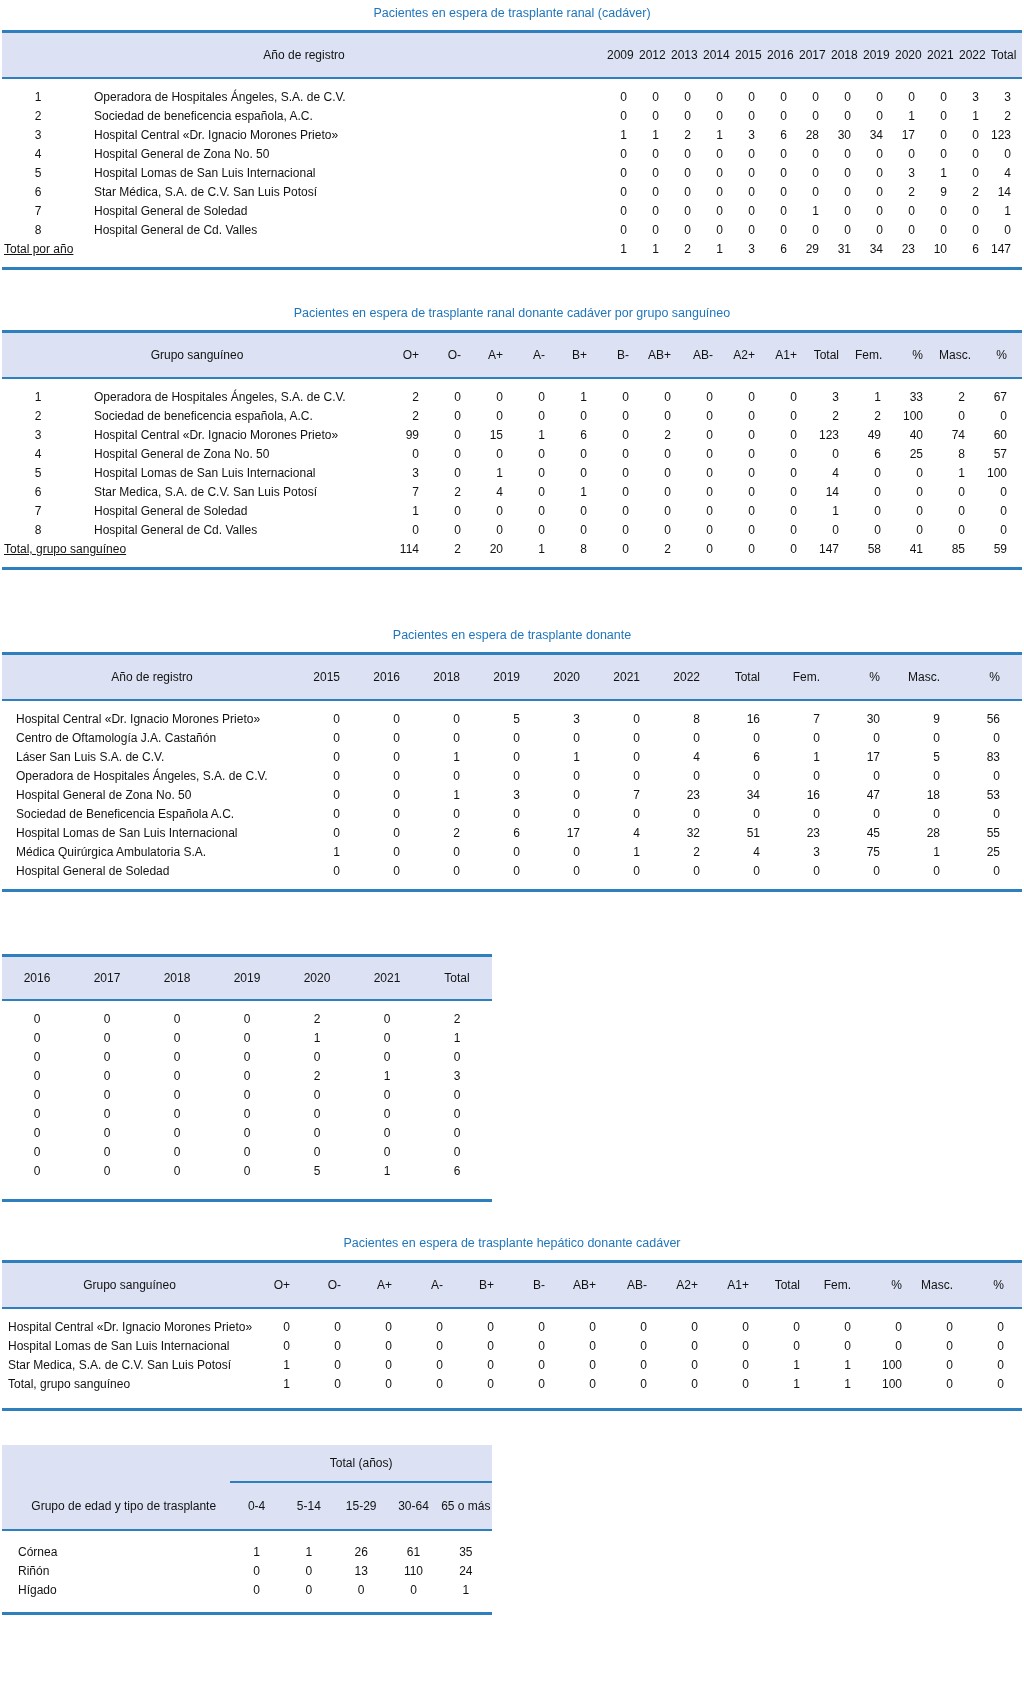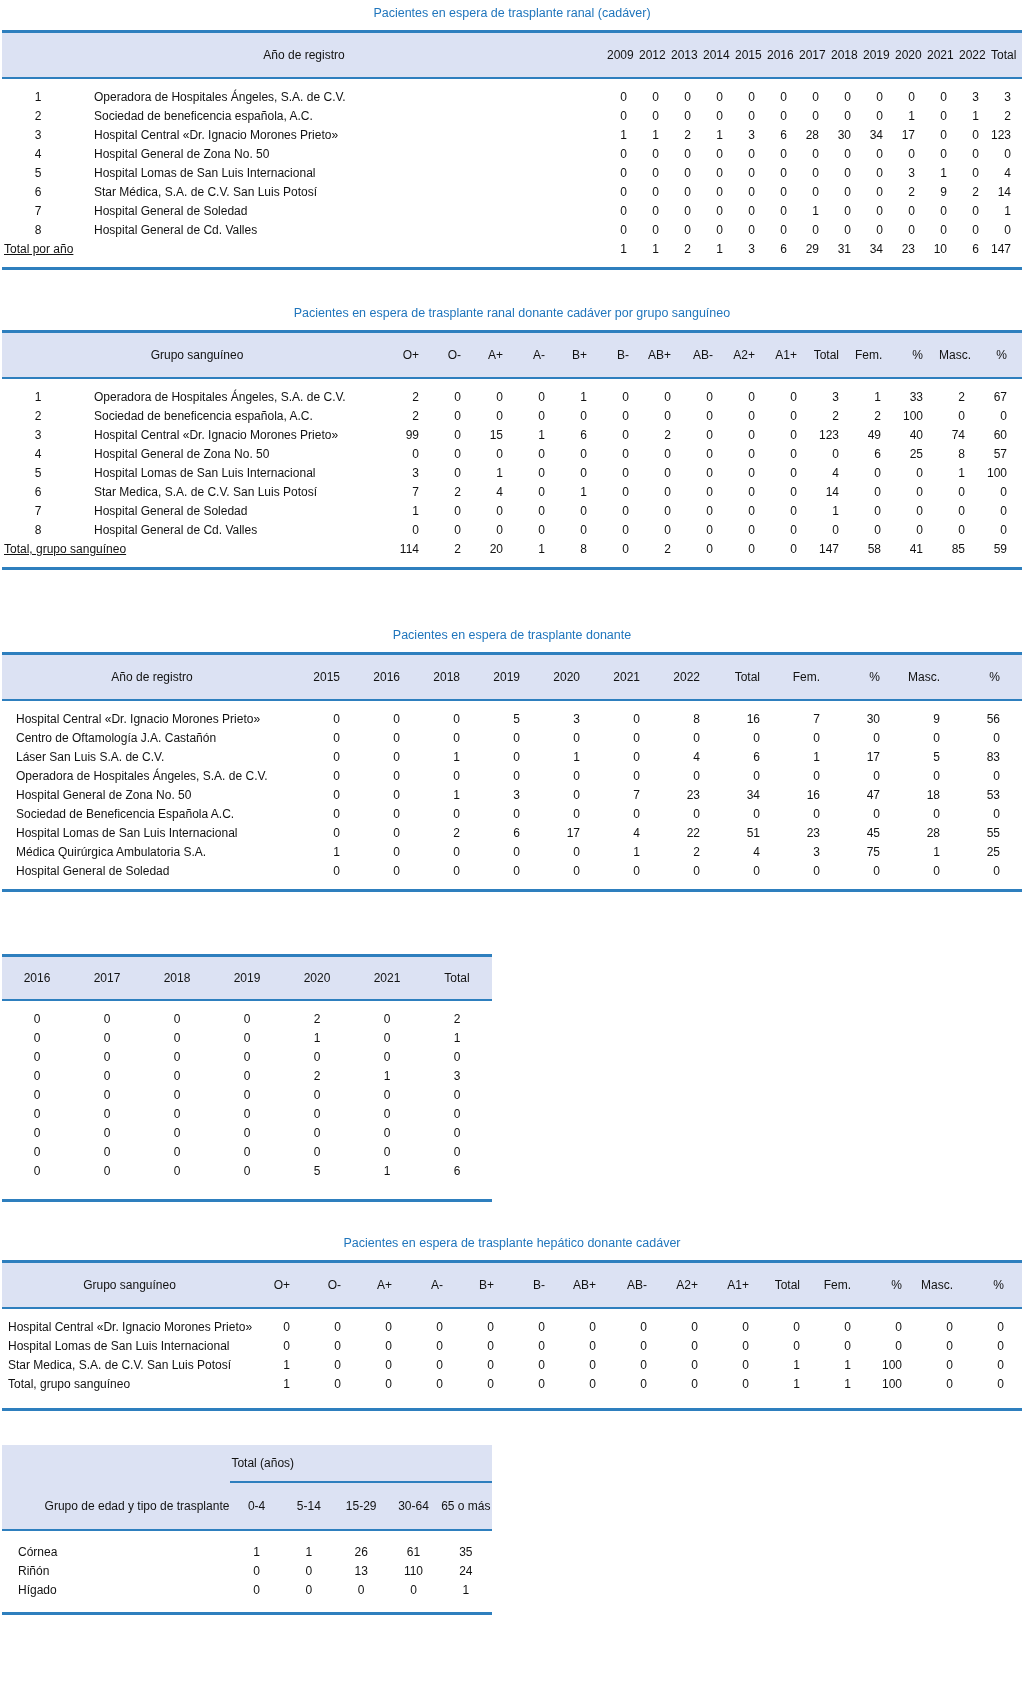--- a/index.html
+++ b/index.html
@@ -22,24 +22,24 @@
   table.halfw{width:490px;}
   table[data-table]{border-bottom:3px solid var(--line);}
   .t6{border-bottom:2.5px solid var(--line);}
 
   thead th{background:var(--band);font-weight:400;font-size:12px;color:var(--ink);white-space:nowrap;}
   .topline thead tr:first-child th{border-top:3px solid var(--line);}
   .head-row th{height:42px;border-bottom:2px solid var(--line);vertical-align:middle;}
   .t4 .head-row th{height:40px;}
   .t6 .head-row th{height:44px;}
   .group-row th{height:34px;vertical-align:middle;}
-  th.group-label{border-bottom:2px solid var(--line);text-align:left;}
+  th.group-label{border-bottom:2px solid var(--line);text-align:center;}
   th.group-blank{border-bottom:none;}
   th.label-head{text-align:center;}
-  .t6 th.label-head{text-align:right;padding-left:16px;}
+  .t6 th.label-head{text-align:center;padding-left:16px;}
 
   tbody td{font-size:12px;height:19px;line-height:19px;vertical-align:top;padding:0;white-space:nowrap;}
   .t5 tbody td{white-space:normal;line-height:18px;}
   tbody tr:first-child td{padding-top:9px;}
   tbody tr:last-child td{padding-bottom:8px;}
   .t4 tbody tr:last-child td{padding-bottom:18px;}
   .t5 tbody tr:last-child td{padding-bottom:14px;}
   .t6 tbody tr:first-child td{padding-top:12px;}
   .t6 tbody tr:last-child td{padding-bottom:12px;}
 
@@ -609,21 +609,21 @@
             <td class="val">0</td>
           </tr>
           <tr>
             <td class="row-label">Hospital Lomas de San Luis Internacional</td>
             <td class="val">0</td>
             <td class="val">0</td>
             <td class="val">2</td>
             <td class="val">6</td>
             <td class="val">17</td>
             <td class="val">4</td>
-            <td class="val">22</td>
+            <td class="val">32</td>
             <td class="val">51</td>
             <td class="val">23</td>
             <td class="val">45</td>
             <td class="val">28</td>
             <td class="val">55</td>
           </tr>
           <tr>
             <td class="row-label">Médica Quirúrgica Ambulatoria S.A.</td>
             <td class="val">1</td>
             <td class="val">0</td>

